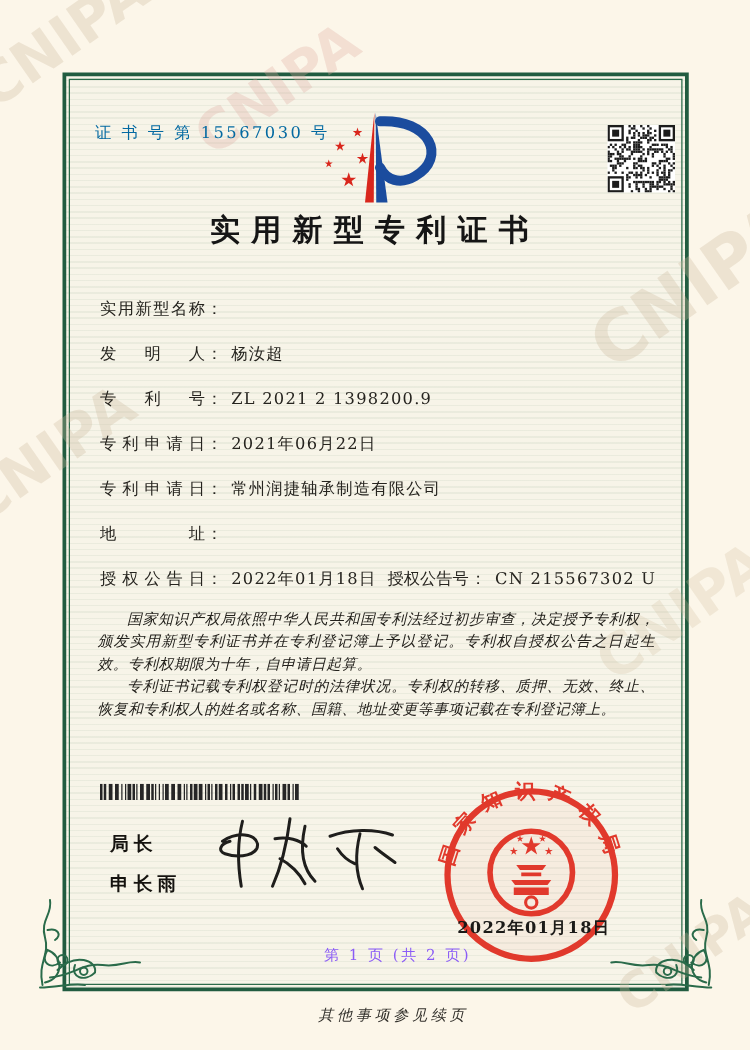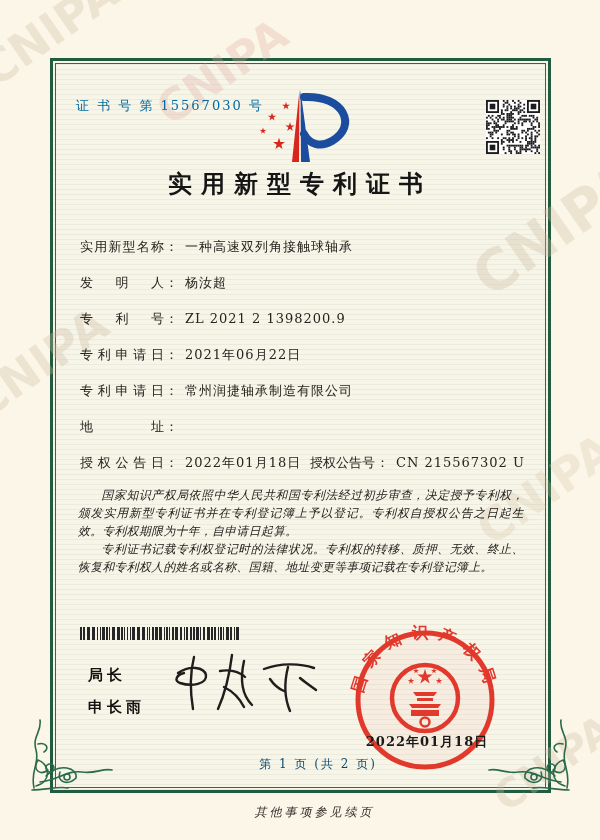--- a/index.html
+++ b/index.html
@@ -62,21 +62,21 @@
     font-size:15px;letter-spacing:4px;color:#15130f;
   }
   .signature{position:absolute;left:160px;top:645px;}
   .seal{position:absolute;left:345px;top:620px;opacity:0.92;}
   .seal-date{
     position:absolute;left:342px;top:733px;width:170px;text-align:center;
     font-size:13px;letter-spacing:1px;color:#1b1a18;z-index:5;font-weight:bold;
   }
   .page-no{
     position:absolute;left:0;right:0;top:756px;text-align:center;
-    font-size:12px;letter-spacing:2px;color:#0c4a6e;margin-left:36px;
+    font-size:12px;letter-spacing:2px;color:#8b5cf6;margin-left:36px;
   }
   .cont-note{
     position:absolute;left:0;right:0;top:804px;text-align:center;
     font-size:12px;letter-spacing:3px;color:#33312c;font-style:italic;padding-left:29px;
   }
   .flourish{position:absolute;z-index:3;}
   .flourish.right{transform:scaleX(-1);}
 </style>
 </head>
 <body>
@@ -422,21 +422,20 @@
           <rect x="28" y="28" width="1" height="1" fill="#1c1c1c"></rect>
         </g>
     </svg>
 
     <div class="title">实用新型专利证书</div>
 
     <div class="fields">
       <div class="frow">
         <span class="flabel">实用新型名称</span>
           <span class="fcolon">：</span>
-        <span class="fvalue">一种高速双列角接触球轴承</span>
       </div>
       <div class="frow">
         <span class="flabel">发明人</span>
           <span class="fcolon">：</span>
         <span class="fvalue">杨汝超</span>
       </div>
       <div class="frow">
         <span class="flabel">专利号</span>
           <span class="fcolon">：</span>
         <span class="fvalue">ZL 2021 2 1398200.9</span>

